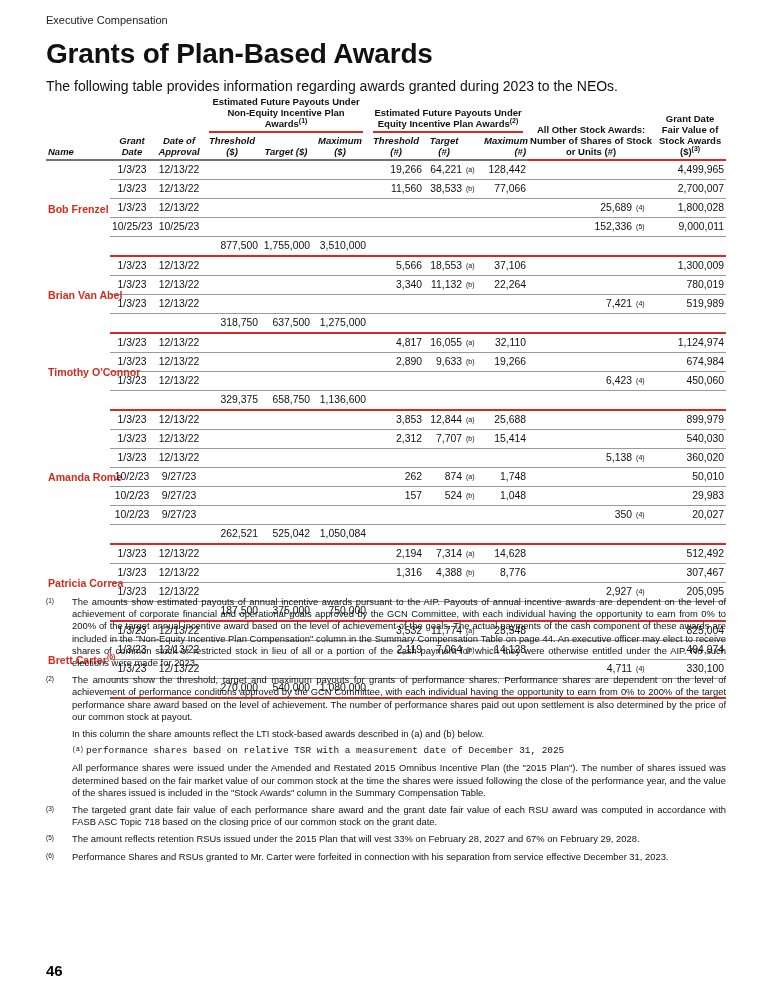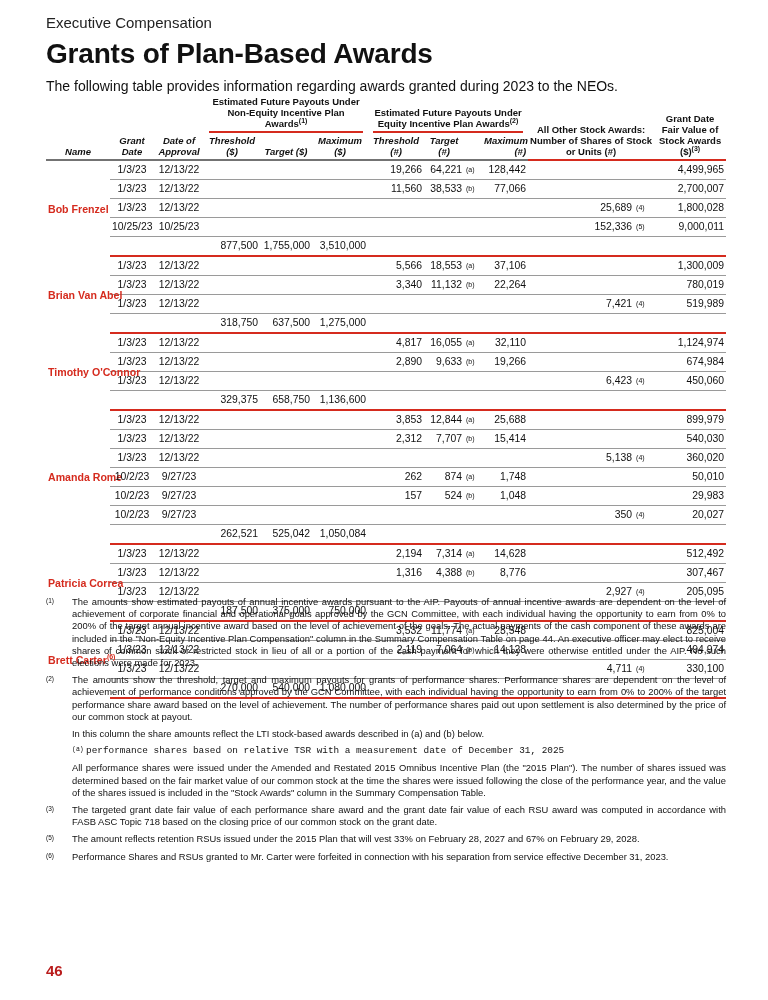--- a/index.html
+++ b/index.html
@@ -1,51 +1,51 @@
 <!DOCTYPE html>
 <html><head>
 <meta charset="utf-8">
 <style>
   html, body { margin: 0; padding: 0; background: #ffffff; }
   body {
     width: 768px; height: 1000px; position: relative; overflow: hidden;
     font-family: "Liberation Sans", sans-serif; color: #111;
   }
-  .section-label { position: absolute; left: 46px; top: 14px; font-size: 15px; color: #222; }
+  .section-label { position: absolute; left: 46px; top: 14px; font-size: 11px; color: #222; }
   .page-title { position: absolute; left: 46px; top: 38px; font-size: 28px; font-weight: bold; margin: 0; color: #111; letter-spacing: -0.2px; }
   .intro { position: absolute; left: 46px; top: 78px; font-size: 14px; color: #111; }
 
   table.awards {
     position: absolute; left: 46px; top: 96px; width: 680px;
     border-collapse: collapse; font-size: 10.4px; table-layout: fixed;
   }
   table.awards th { font-weight: bold; font-size: 9.5px; line-height: 11px; vertical-align: bottom; padding: 0 2px 2px 2px; color: #111; }
   table.awards td { padding: 0 2px; height: 18px; line-height: 18px; vertical-align: middle; white-space: nowrap; }
   .grp-head { text-align: center; }
   .grp-head span.u { display: block; border-bottom: 2px solid #d52b1e; padding-bottom: 2px; margin: 0 3px; }
   .hdr-row th { border-bottom: 2px solid #737373; font-style: italic; }
   .r { text-align: right; }
   .c { text-align: center; }
-  .l { text-align: center; }
+  .l { text-align: left; }
   td.name { color: #d52b1e; font-weight: bold; vertical-align: top; line-height: 13px; padding-top: 3px; white-space: normal; font-size: 10.6px; }
   tr.data td.cell { border-bottom: 1px solid #9a9a9a; }
   tr.total td.cell { border-bottom: none; }
   tr.grp-end td { border-bottom: 2px solid #d52b1e !important; }
   td.name { border-bottom: none; }
   sup, .fn { font-size: 7px; vertical-align: super; line-height: 0; }
   td.fnc { font-size: 7px; vertical-align: top; line-height: 12px; padding-left: 4px; text-align: left; }
 
   .footnotes { position: absolute; left: 46px; top: 596px; width: 680px; font-size: 9.4px; line-height: 12.2px; color: #111; }
   .fn-item { display: flex; margin-bottom: 5px; }
   .fn-mark { width: 26px; flex: 0 0 26px; font-size: 6.5px; line-height: 9px; }
   .fn-text { flex: 1; text-align: justify; }
   .fn-sub { margin-left: 26px; margin-bottom: 5px; text-align: justify; }
   .fn-subitem { display: flex; margin-left: 26px; margin-bottom: 5px; font-family: Liberation Mono, monospace; }
   .fn-subitem .fn-mark { width: 14px; flex: 0 0 14px; }
-  .page-number { position: absolute; left: 46px; top: 962px; font-size: 15px; font-weight: bold; color: #b91c1c; }
+  .page-number { position: absolute; left: 46px; top: 962px; font-size: 15px; font-weight: bold; color: #000000; }
 </style>
 </head>
 <body>
 
 <div class="section-label">Executive Compensation</div>
 <h1 class="page-title">Grants of Plan-Based Awards</h1>
 <div class="intro">The following table provides information regarding awards granted during 2023 to the NEOs.</div>
 
 <table class="awards">
   <colgroup>

